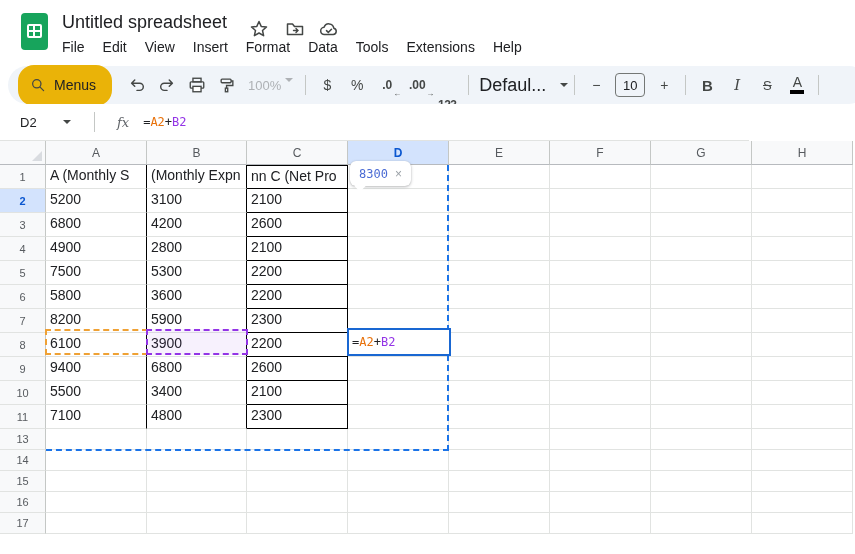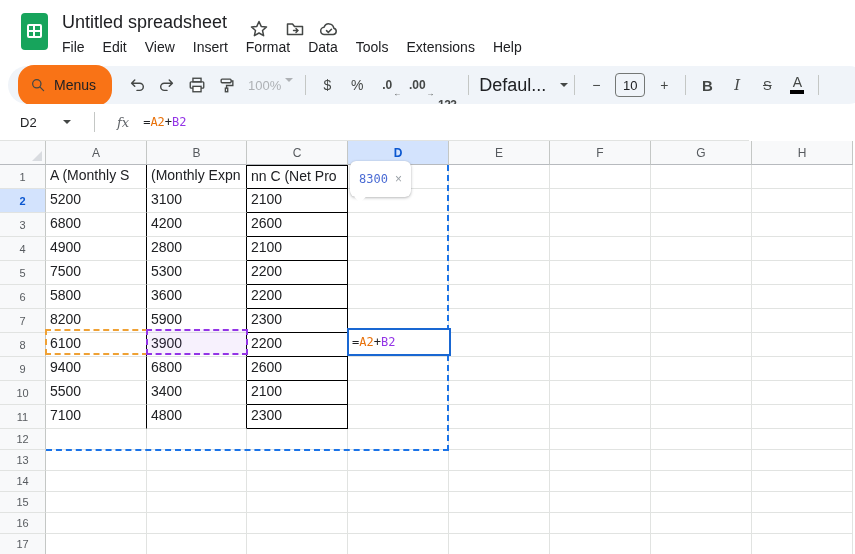--- a/index.html
+++ b/index.html
@@ -19,21 +19,21 @@
   .hdr-ico { position:absolute; top:19px; width:20px; height:20px; color:#444746; }
   #star-icon { left:249px; }
   #move-icon { left:285px; }
   #cloud-icon { left:319px; }
   #menu-bar { position:absolute; top:36px; left:53px; display:flex; }
   .menu-item { font-size:14px; color:#202124; padding:3px 9px; border-radius:4px; cursor:default; }
 
   
   #toolbar { position:absolute; top:66px; left:8px; width:860px; height:38px;
     background:#F0F4F9; border-radius:20px; display:flex; align-items:center; }
-  #menus-pill { display:flex; align-items:center; gap:8px; background:#f97316; border-radius:16px;
+  #menus-pill { display:flex; align-items:center; gap:8px; background:#eab308; border-radius:16px;
     height:41px; padding:0 16px 0 12px; margin-left:10px; font-size:14px; color:#202124; }
   .tbtn { display:flex; align-items:center; justify-content:center; min-width:30px; height:30px;
     border-radius:6px; color:#444746; font-size:14px; }
   .tdiv { width:1px; height:20px; background:#C4C7C5; margin:0 6px; }
   .caret { width:0; height:0; border-left:4px solid transparent; border-right:4px solid transparent;
     border-top:4px solid #444746; margin-left:4px; }
   #zoom-control { color:#AEB1B5; font-size:13px; margin:0 6px 0 6px; display:flex; align-items:flex-start; }
   #zoom-control .caret { border-top-color:#AEB1B5; }
   .dec { position:relative; font-size:12px; font-weight:600; }
   .dec small { position:absolute; bottom:2px; font-size:8px; }
@@ -90,21 +90,21 @@
   .cell.bt { border-top:1px solid #000; }
 
   
   #a2-highlight { left:45px; top:188px; width:103px; height:26px; border:2px dashed #EFA134; }
   #b2-highlight { left:146px; top:188px; width:102px; height:26px; border:2px dashed #9334E6; background:rgba(147,52,230,0.07); }
   #paste-marquee { left:46px; top:24px; width:403px; height:286px;
     border-right:2px dashed #1A73E8; border-bottom:2px dashed #1A73E8; }
   #d2-editor { left:347px; top:187px; width:104px; height:28px; background:#fff;
     border:2px solid #1967D2; display:flex; align-items:center; padding-left:3px;
     font-family:"DejaVu Sans Mono", monospace; font-size:12px; }
-  #formula-preview { left:350px; top:20px; height:36px; background:#fff; border-radius:6px;
+  #formula-preview { left:350px; top:20px; height:25px; background:#fff; border-radius:6px;
     box-shadow:0 1px 3px rgba(60,64,67,.35), 0 0 1px rgba(60,64,67,.2);
     display:flex; align-items:center; gap:7px; padding:0 9px; }
   #formula-preview::after { content:""; position:absolute; left:6px; bottom:-4px; width:8px; height:8px;
     background:#fff; transform:rotate(45deg); }
   #preview-value { font-family:"DejaVu Sans Mono", monospace; font-size:12px; color:#4A6BD4; }
   #preview-close { font-size:12px; color:#9AA0A6; }
 </style>
 </head>
 <body>
 
@@ -358,31 +358,20 @@
         <div class="cell bv">7100</div>
         <div class="cell bv">4800</div>
         <div class="cell bv bc">2300</div>
         <div class="cell"></div>
         <div class="cell"></div>
         <div class="cell"></div>
         <div class="cell"></div>
         <div class="cell"></div>
       </div>
       <div class="grid-row">
-        <div class="row-header">12</div>
-        <div class="cell"></div>
-        <div class="cell"></div>
-        <div class="cell"></div>
-        <div class="cell"></div>
-        <div class="cell"></div>
-        <div class="cell"></div>
-        <div class="cell"></div>
-        <div class="cell"></div>
-      </div>
-      <div class="grid-row">
         <div class="row-header">13</div>
         <div class="cell"></div>
         <div class="cell"></div>
         <div class="cell"></div>
         <div class="cell"></div>
         <div class="cell"></div>
         <div class="cell"></div>
         <div class="cell"></div>
         <div class="cell"></div>
       </div>

